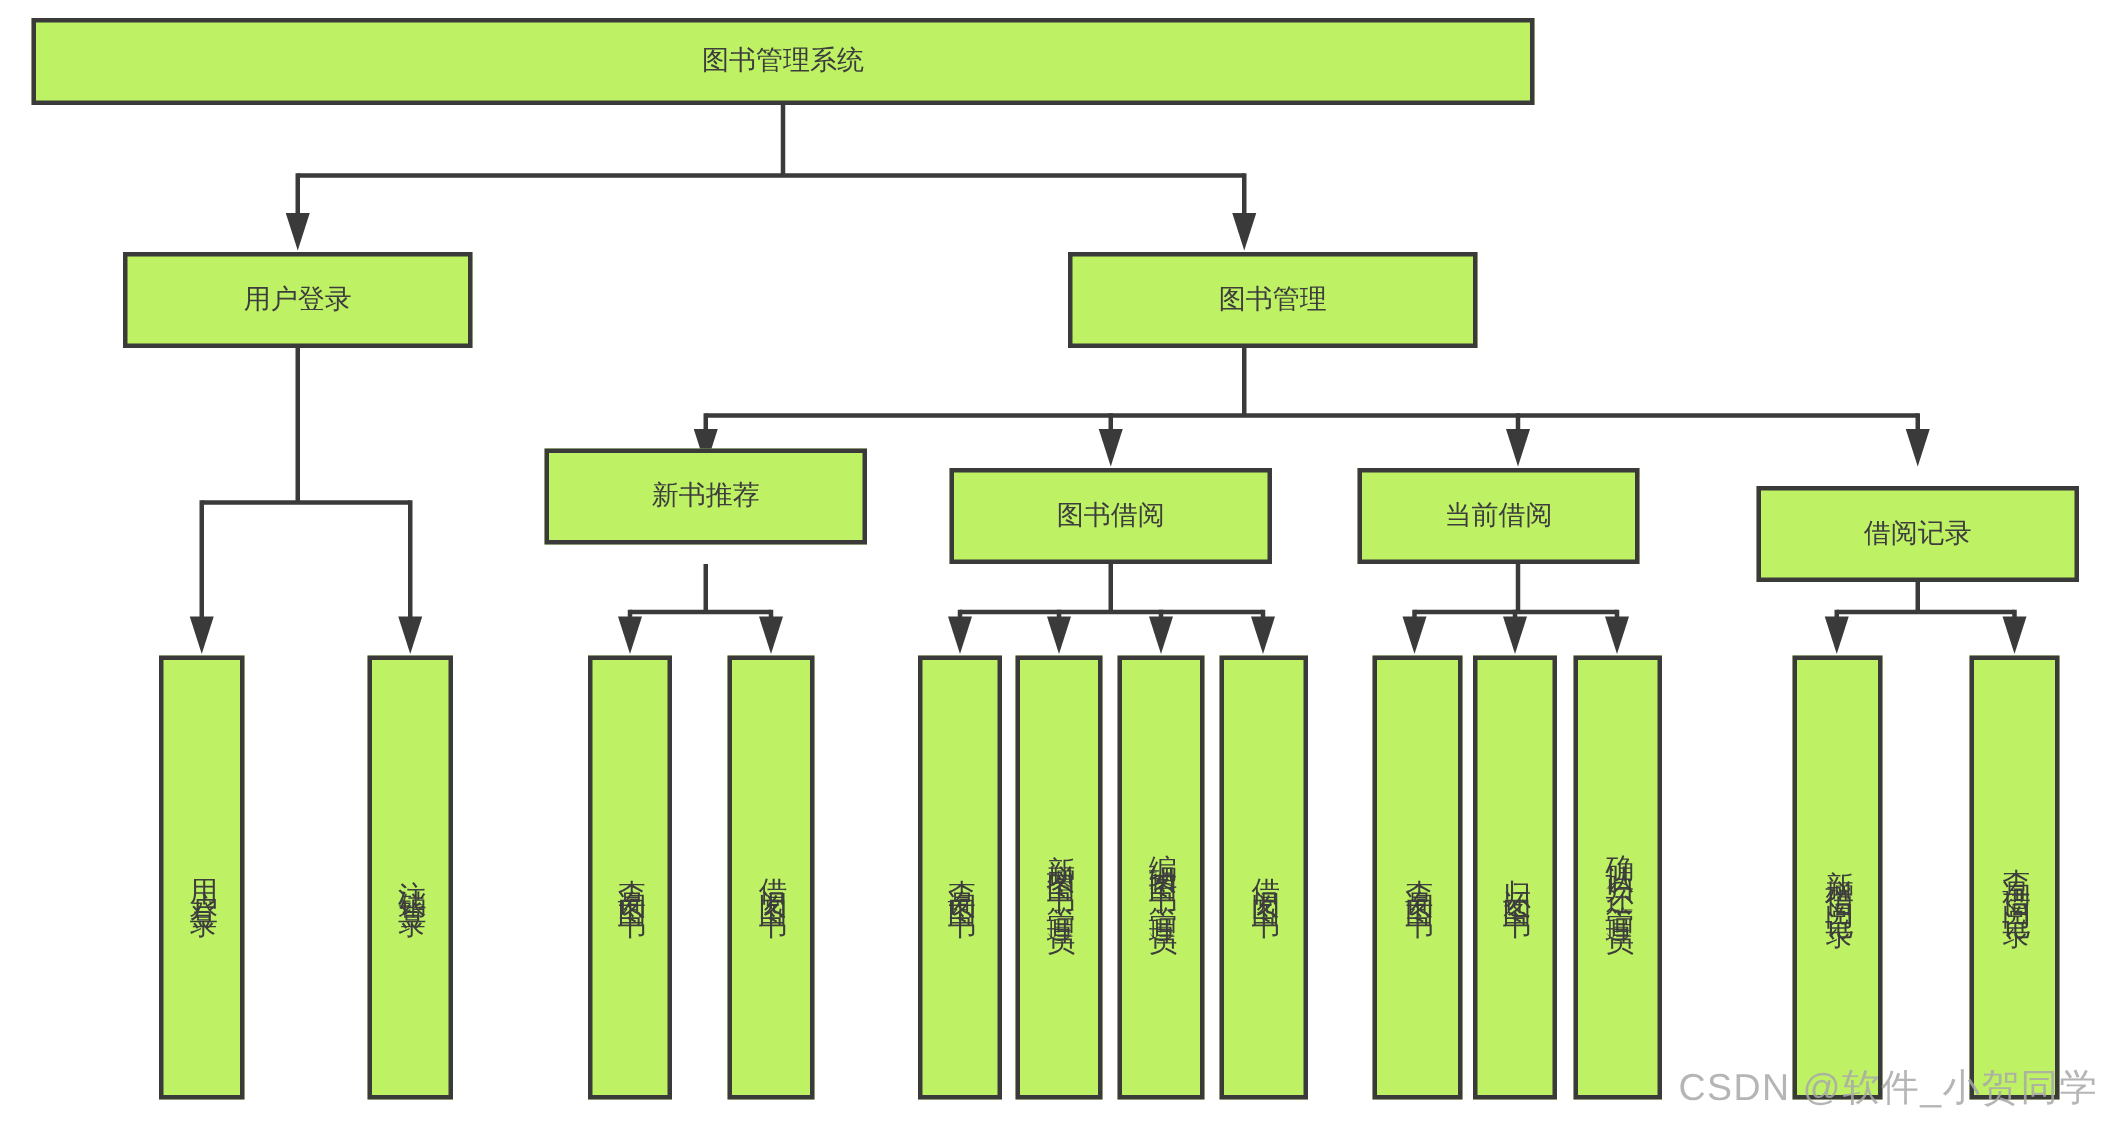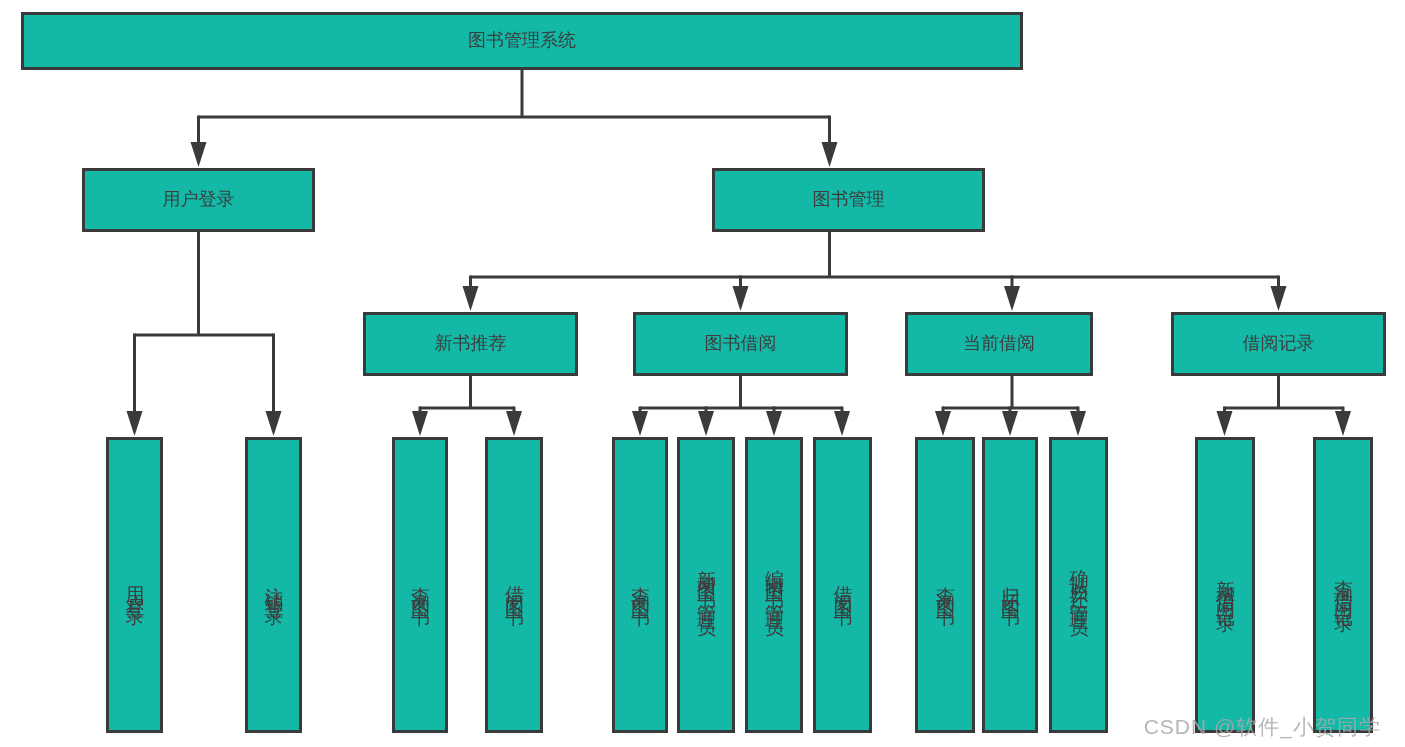--- a/index.html
+++ b/index.html
@@ -18,21 +18,21 @@
   .connector-layer {
     position: absolute;
     left: 0; top: 0;
     width: 1405px;
     height: 747px;
     z-index: 0;
   }
   .node {
     position: absolute;
     box-sizing: border-box;
-    background: #14b8a6;
+    background: #bef264;
     border: 3px solid #3a3a3a;
     display: flex;
     align-items: center;
     justify-content: center;
     color: #3d3d3d;
     font-size: 18px;
     z-index: 1;
     text-align: center;
     line-height: 1.2;
   }
@@ -41,23 +41,23 @@
   }
   .node.vertical .label {
     writing-mode: vertical-rl;
     text-orientation: mixed;
     letter-spacing: 7px;
     font-size: 19px;
     white-space: normal;
   }
   .watermark {
     position: absolute;
-    right: 24px;
+    right: 6px;
     bottom: 6px;
-    font-size: 21px;
+    font-size: 25px;
     color: #a9a9a9;
     opacity: 0.85;
     z-index: 2;
     letter-spacing: 1px;
     white-space: nowrap;
     margin-top: 23px;
   }
 </style>
 </head>
 <body>
@@ -121,30 +121,30 @@
 
   <div class="node" style="left: 21px; top: 12px; width: 1002px; height: 58px; border-color: rgb(58, 58, 58); color: rgb(61, 61, 61);">
       <span class="label">图书管理系统</span>
     </div>
   <div class="node" style="left: 82px; top: 168px; width: 233px; height: 64px; border-color: rgb(58, 58, 58); color: rgb(61, 61, 61);">
       <span class="label">用户登录</span>
     </div>
   <div class="node" style="left: 712px; top: 168px; width: 273px; height: 64px; border-color: rgb(58, 58, 58); color: rgb(61, 61, 61);">
       <span class="label">图书管理</span>
     </div>
-  <div class="node" style="left: 363px; top: 312px; width: 215px; height: 64px; border-color: rgb(58, 58, 58); color: rgb(61, 61, 61);">
+  <div class="node" style="left: 363px; top: 299px; width: 215px; height: 64px; border-color: rgb(58, 58, 58); color: rgb(61, 61, 61);">
       <span class="label">新书推荐</span>
     </div>
   <div class="node" style="left: 633px; top: 312px; width: 215px; height: 64px; border-color: rgb(58, 58, 58); color: rgb(61, 61, 61); text-align: right;">
       <span class="label">图书借阅</span>
     </div>
   <div class="node" style="left: 905px; top: 312px; width: 188px; height: 64px; border-color: rgb(58, 58, 58); color: rgb(61, 61, 61); text-align: center;">
       <span class="label">当前借阅</span>
     </div>
-  <div class="node" style="left: 1171px; top: 312px; width: 215px; height: 64px; border-color: rgb(58, 58, 58); color: rgb(61, 61, 61);">
+  <div class="node" style="left: 1171px; top: 324px; width: 215px; height: 64px; border-color: rgb(58, 58, 58); color: rgb(61, 61, 61);">
       <span class="label">借阅记录</span>
     </div>
   <div class="node vertical" style="left: 106px; top: 437px; width: 57px; height: 296px; border-color: rgb(58, 58, 58); color: rgb(61, 61, 61);">
       <span class="label">用户登录</span>
     </div>
   <div class="node vertical" style="left: 245px; top: 437px; width: 57px; height: 296px; border-color: rgb(58, 58, 58); color: rgb(61, 61, 61);">
       <span class="label">注销登录</span>
     </div>
   <div class="node vertical" style="left: 392px; top: 437px; width: 56px; height: 296px; border-color: rgb(58, 58, 58); color: rgb(61, 61, 61);">
       <span class="label">查询图书</span>

